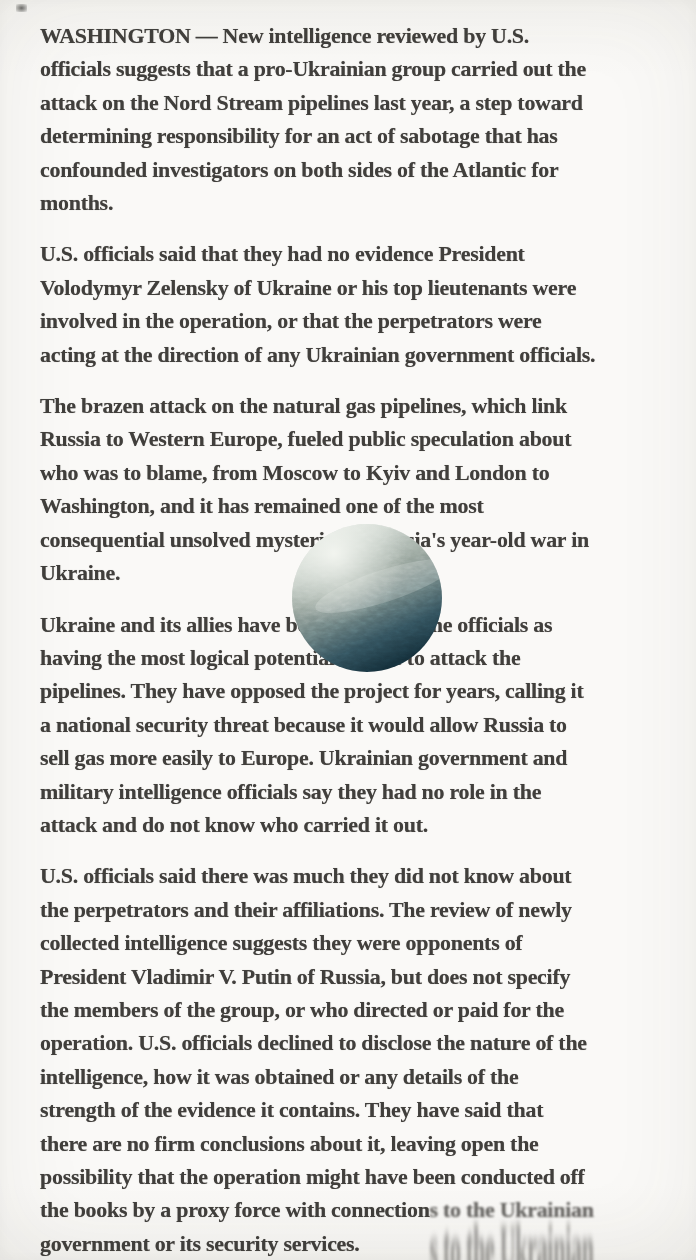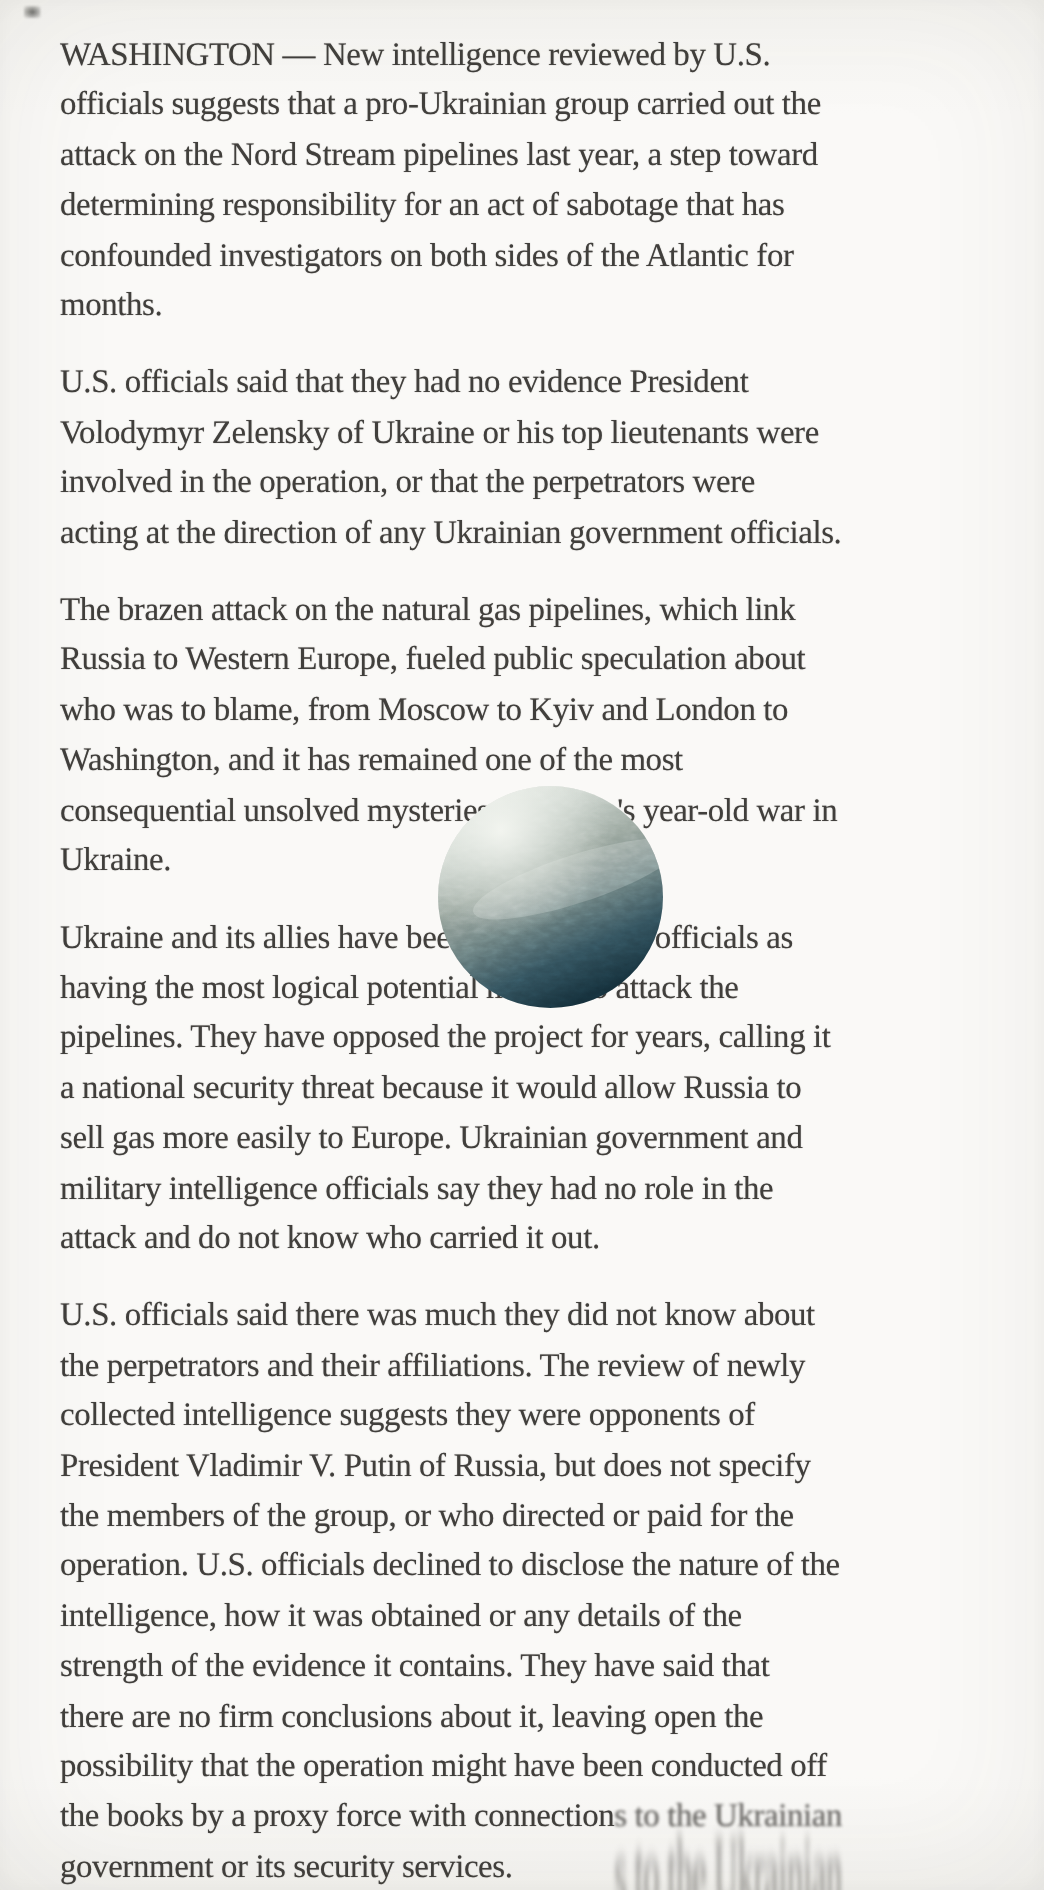--- a/index.html
+++ b/index.html
@@ -7,20 +7,21 @@
     width: 696px; height: 1260px;
     background: #eceae8;
     font-family: "Liberation Serif", "DejaVu Serif", serif;
     overflow: hidden;
   }
   .page {
     position: relative;
     width: 696px; height: 1260px;
     background: linear-gradient(180deg, #f6f5f2 0%, #faf9f7 6%, #faf9f7 94%, #f4f3f0 100%);
     overflow: hidden;
+    font-weight: bold;
   }
   .page::after {
     content: "";
     position: absolute; inset: 0;
     box-shadow: inset 0 0 90px rgba(70,68,60,0.07), inset 0 0 16px rgba(70,68,60,0.04);
     pointer-events: none;
   }
   .article {
     position: absolute; left: 0; top: 0; width: 696px;
     padding: 19px 36px 0 40px;

